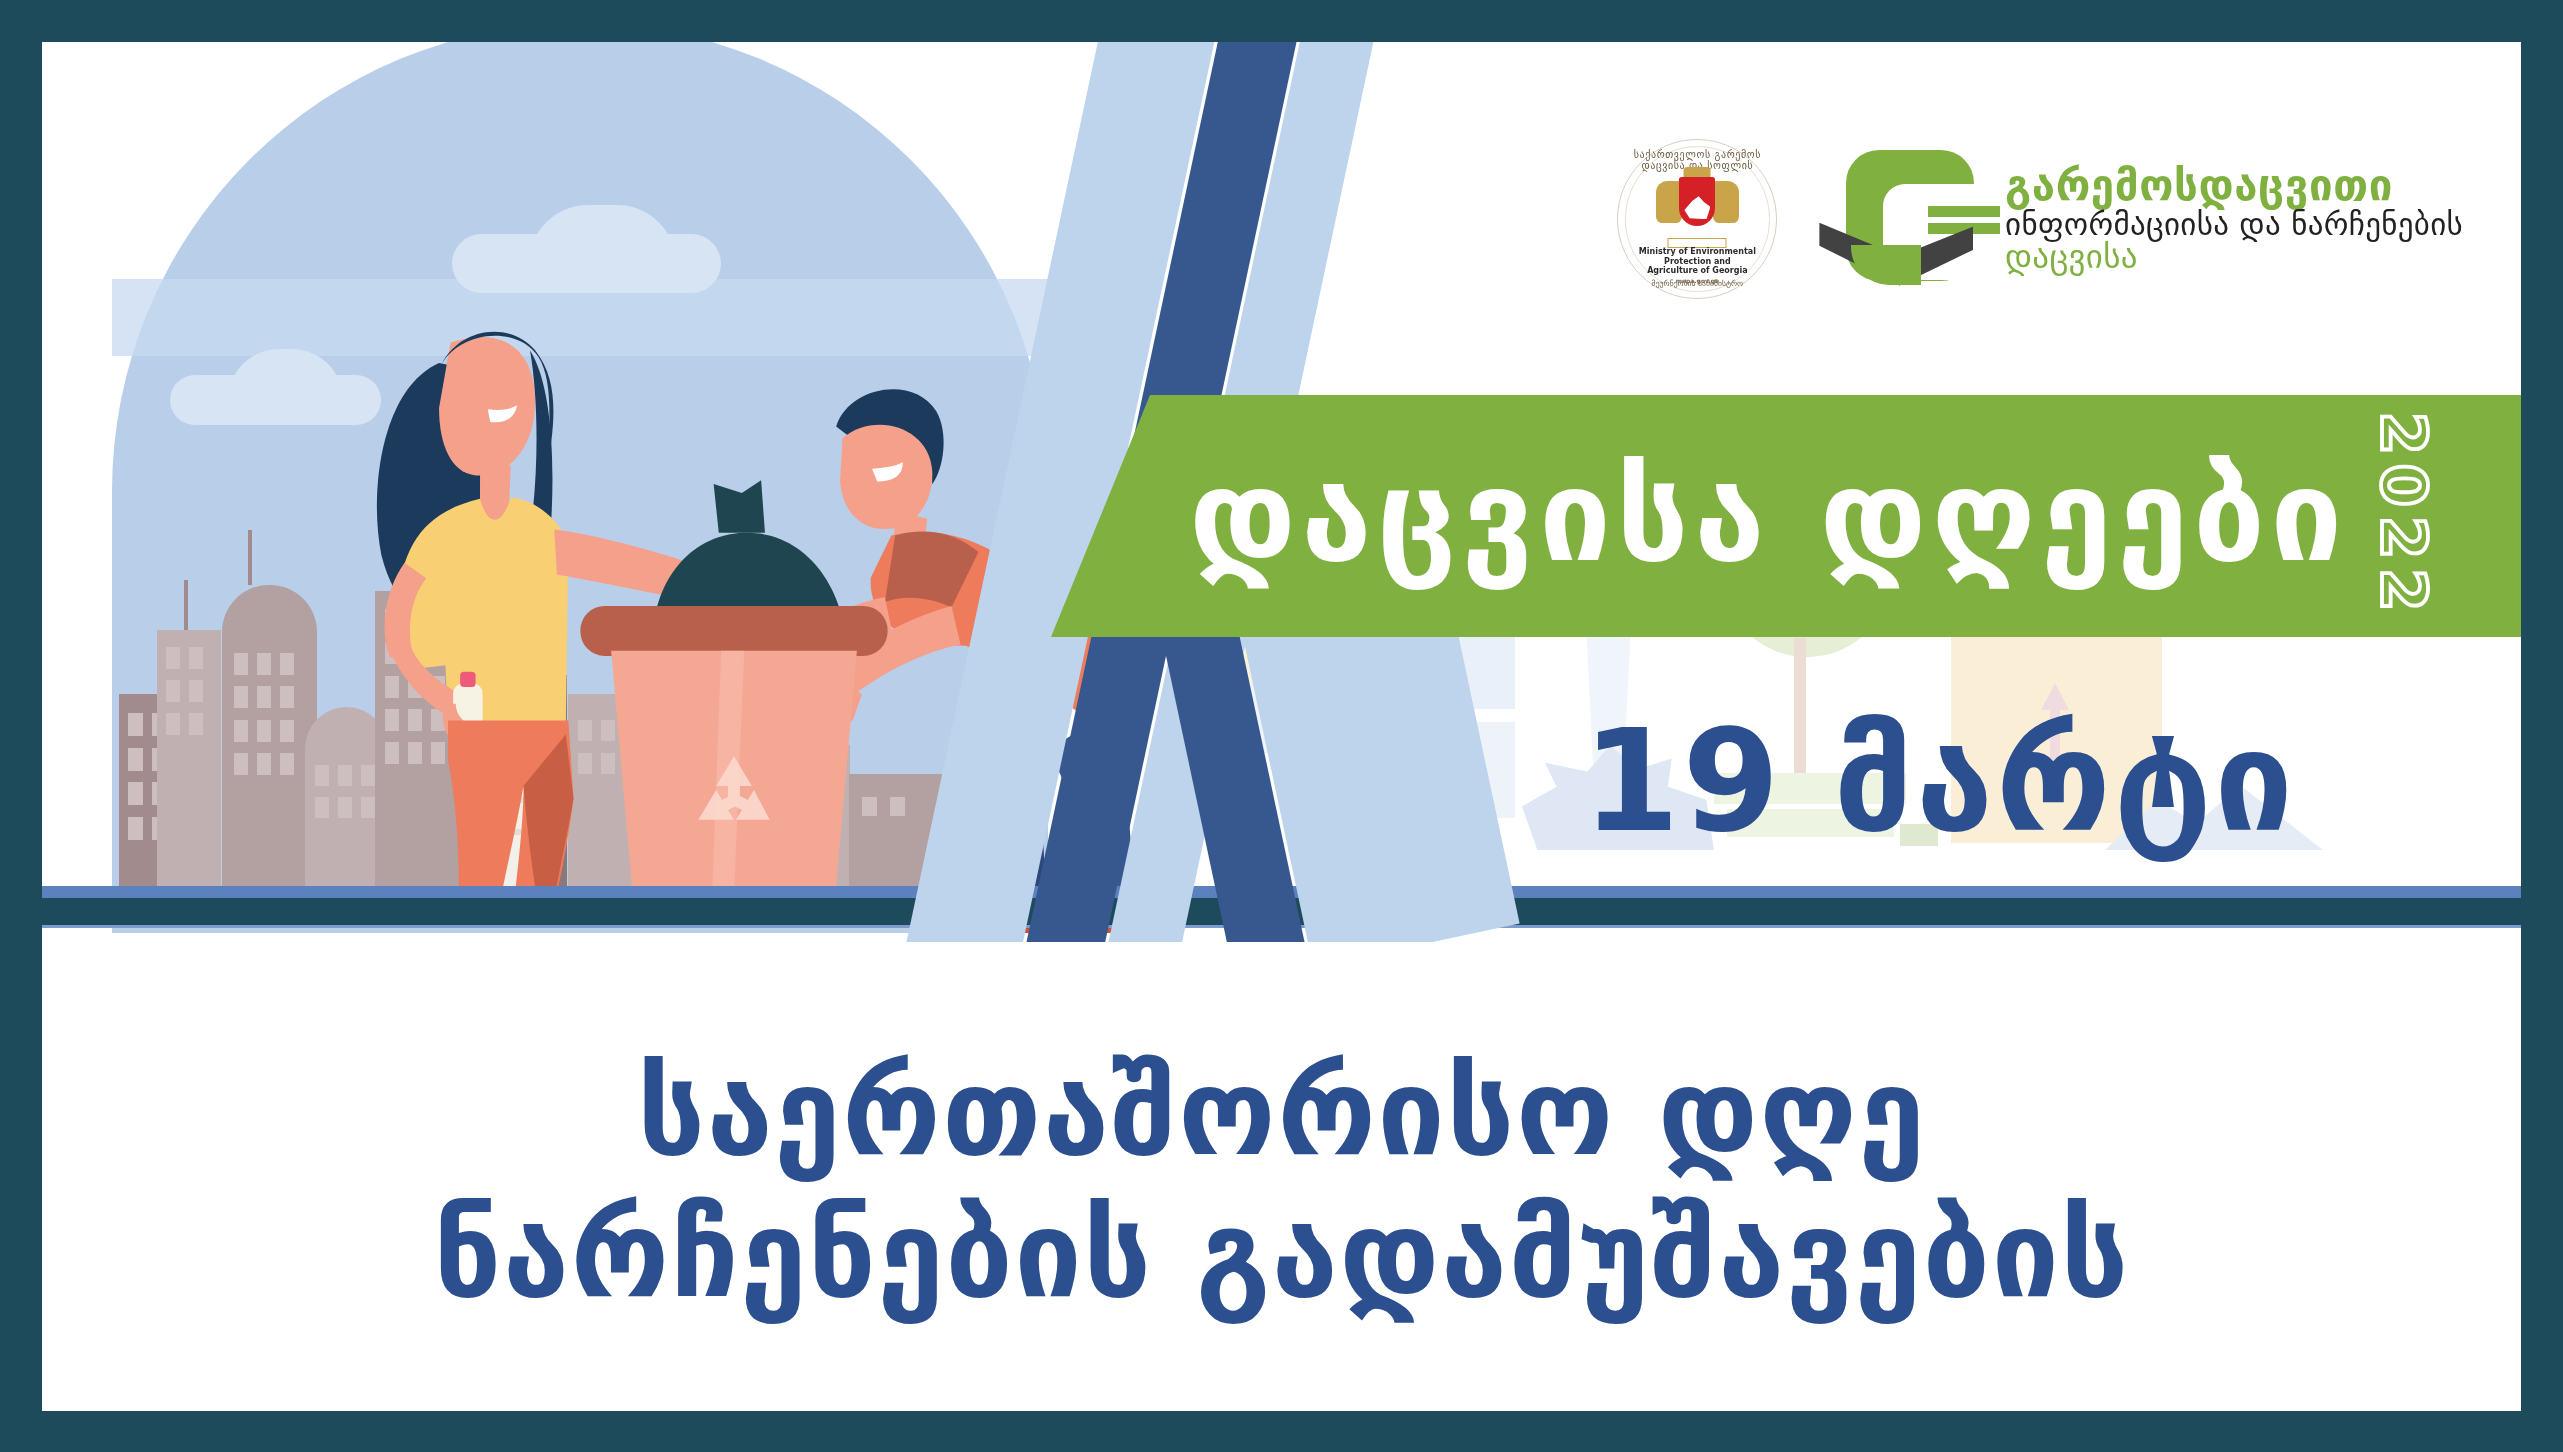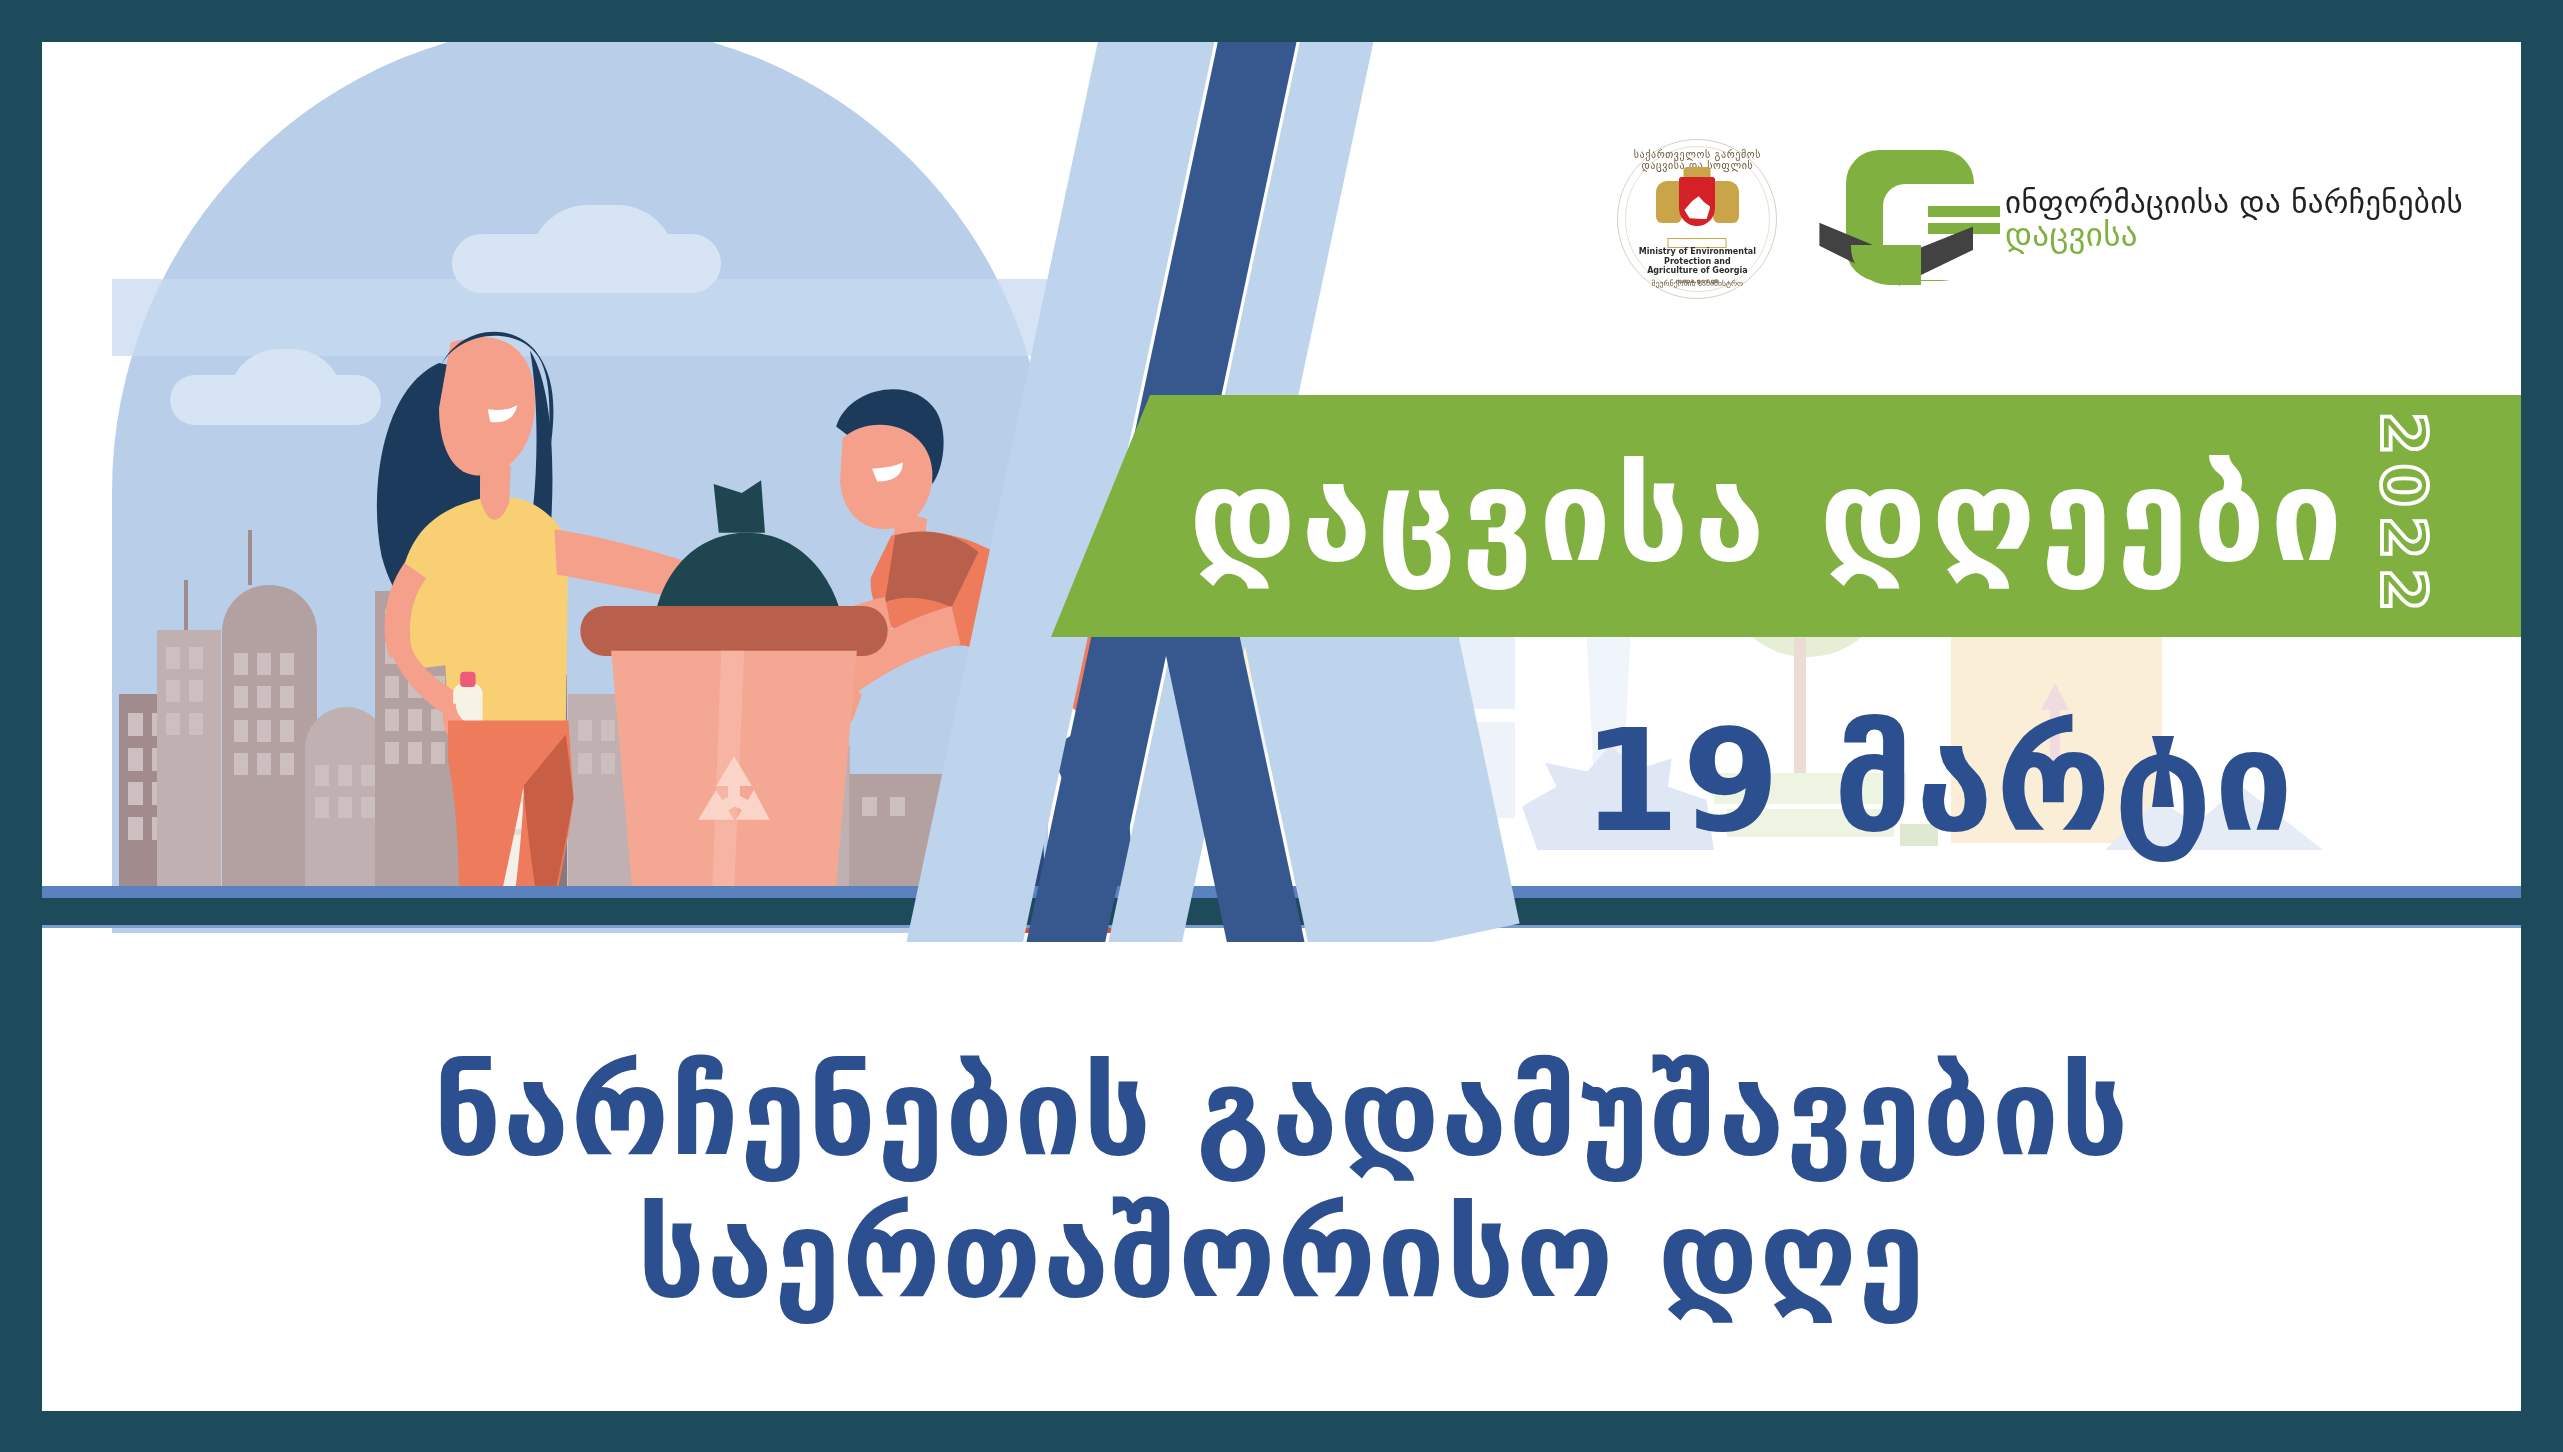--- a/index.html
+++ b/index.html
@@ -498,28 +498,29 @@
         <div class="center-logo">
           <div class="mark">
             <div class="sq"></div>
             <div class="sq-hole"></div>
             <div class="bar b1"></div>
             <div class="bar b2"></div>
             <div class="leaf-dark"></div>
             <div class="leaf-g"></div>
           </div>
           <div class="logo-text">
+            <div class="l1">გარემოსდაცვითი</div>
             <div class="l2">ინფორმაციისა და ნარჩენების</div>
             <div class="l3">დაცვისა</div>
           </div>
         </div>
 
       </div>
     </div>
 
     <div class="bottom-section">
+      <div class="headline">საერთაშორისო დღე</div>
       <div class="headline">ნარჩენების გადამუშავების</div>
-      <div class="headline">საერთაშორისო დღე</div>
     </div>
 
   </div>
 </div>
 
 
 </body></html>

